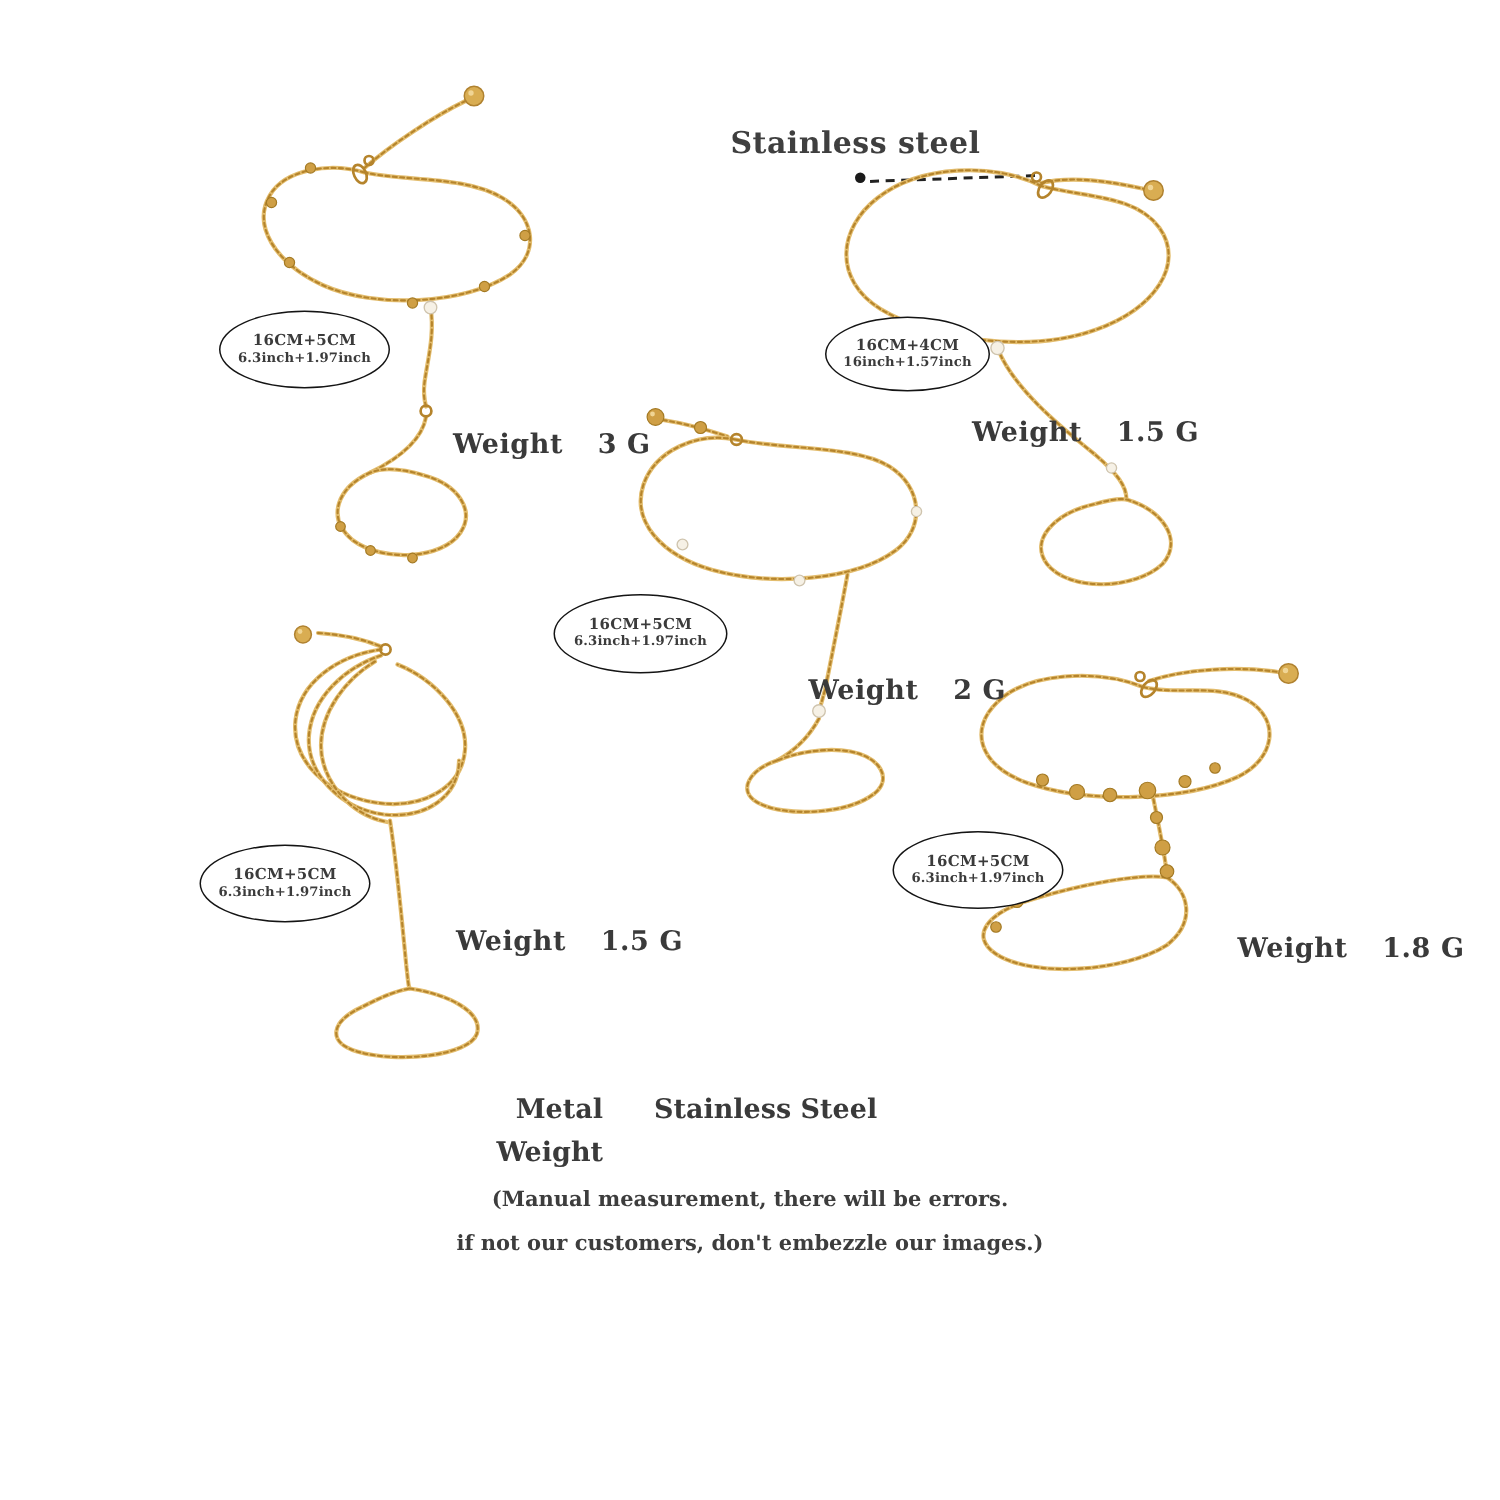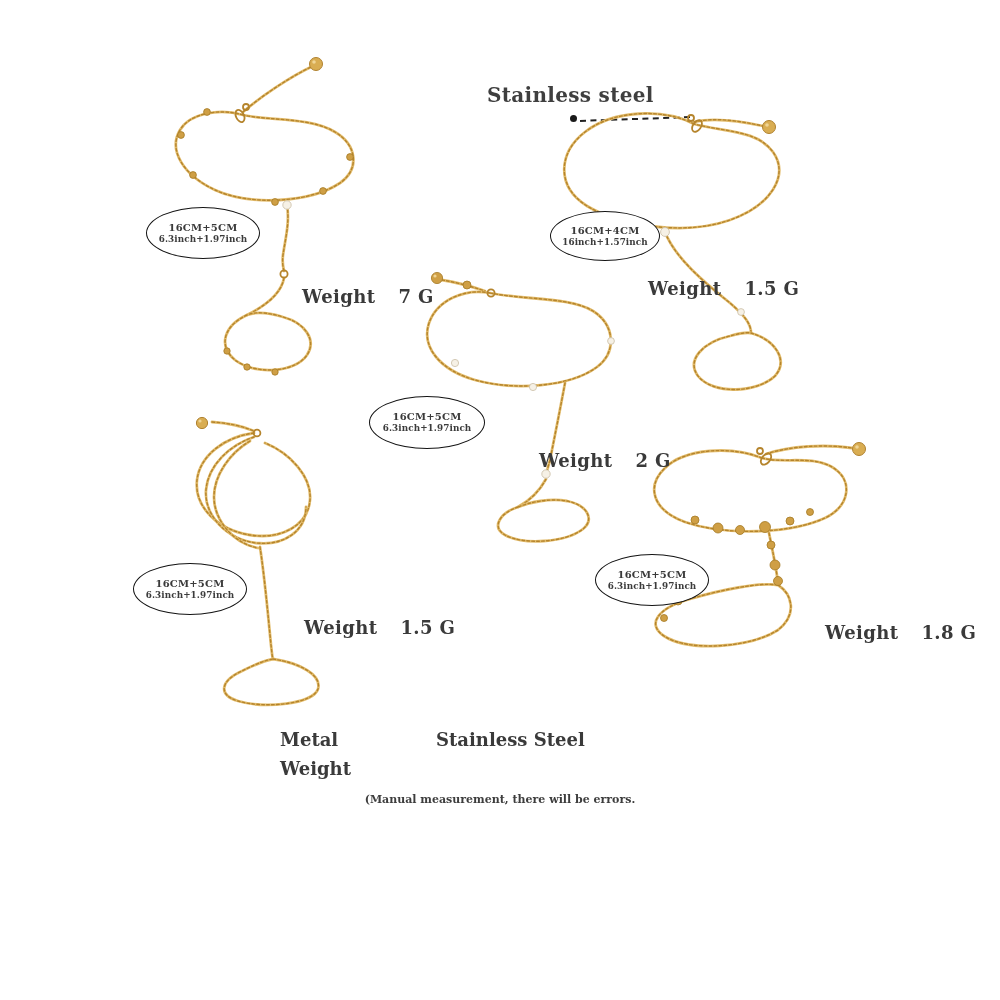--- a/index.html
+++ b/index.html
@@ -66,29 +66,29 @@
     left:280px; top:726px;
     display:grid;
     grid-template-columns:122px auto;
     column-gap:34px;
     row-gap:2px;
     font-size:18px;
     font-weight:bold;
     line-height:27px;
     color:#3a3a3a;
   }
-  .specs .lbl { text-align:left; }
+  .specs .lbl { text-align:right; }
   .specs .val { text-align:left; }
 
   .disclaimer {
     position:absolute;
     left:230px; top:786px;
     width:540px;
     text-align:center;
-    font-size:11px;
+    font-size:14px;
     font-weight:bold;
     line-height:28.5px;
     color:#3d3d3d;
   }
 
   
   .chain-base  { fill:none; stroke:#e3bd6e; stroke-width:2.8; stroke-linecap:round; }
   .chain-links { fill:none; stroke:#b5842c; stroke-width:1.4; stroke-dasharray:2.6 2.3; stroke-linecap:round; }
   .bead   { fill:#cf9f45; stroke:#a47a24; stroke-width:.8; }
   .bead-hi{ fill:#f0d595; }
@@ -297,21 +297,21 @@
   <span class="size-cm">16CM+5CM</span>
   <span class="size-inch">6.3inch+1.97inch</span>
 </div>
 <div class="callout" style="left:595px;top:554px;width:114px;height:52px">
   <span class="size-cm">16CM+5CM</span>
   <span class="size-inch">6.3inch+1.97inch</span>
 </div>
 
 <div class="weight" style="left:274px;top:286px">
   <span>Weight</span>
-  <span>7 G</span>
+  <span>3 G</span>
 </div>
 <div class="weight" style="left:620px;top:278px">
   <span>Weight</span>
   <span>1.5 G</span>
 </div>
 <div class="weight" style="left:511px;top:450px">
   <span>Weight</span>
   <span>2 G</span>
 </div>
 <div class="weight" style="left:276px;top:617px">
@@ -324,13 +324,14 @@
 </div>
 
 <div class="specs">
   <span class="lbl">Metal</span>
   <span class="val">Stainless Steel</span>
   <span class="lbl">Weight</span>
 </div>
 
 <div class="disclaimer">
   <div>(Manual measurement, there will be errors.</div>
+  <div>if not our customers, don't embezzle our images.)</div>
 </div>
 
 </body></html>

